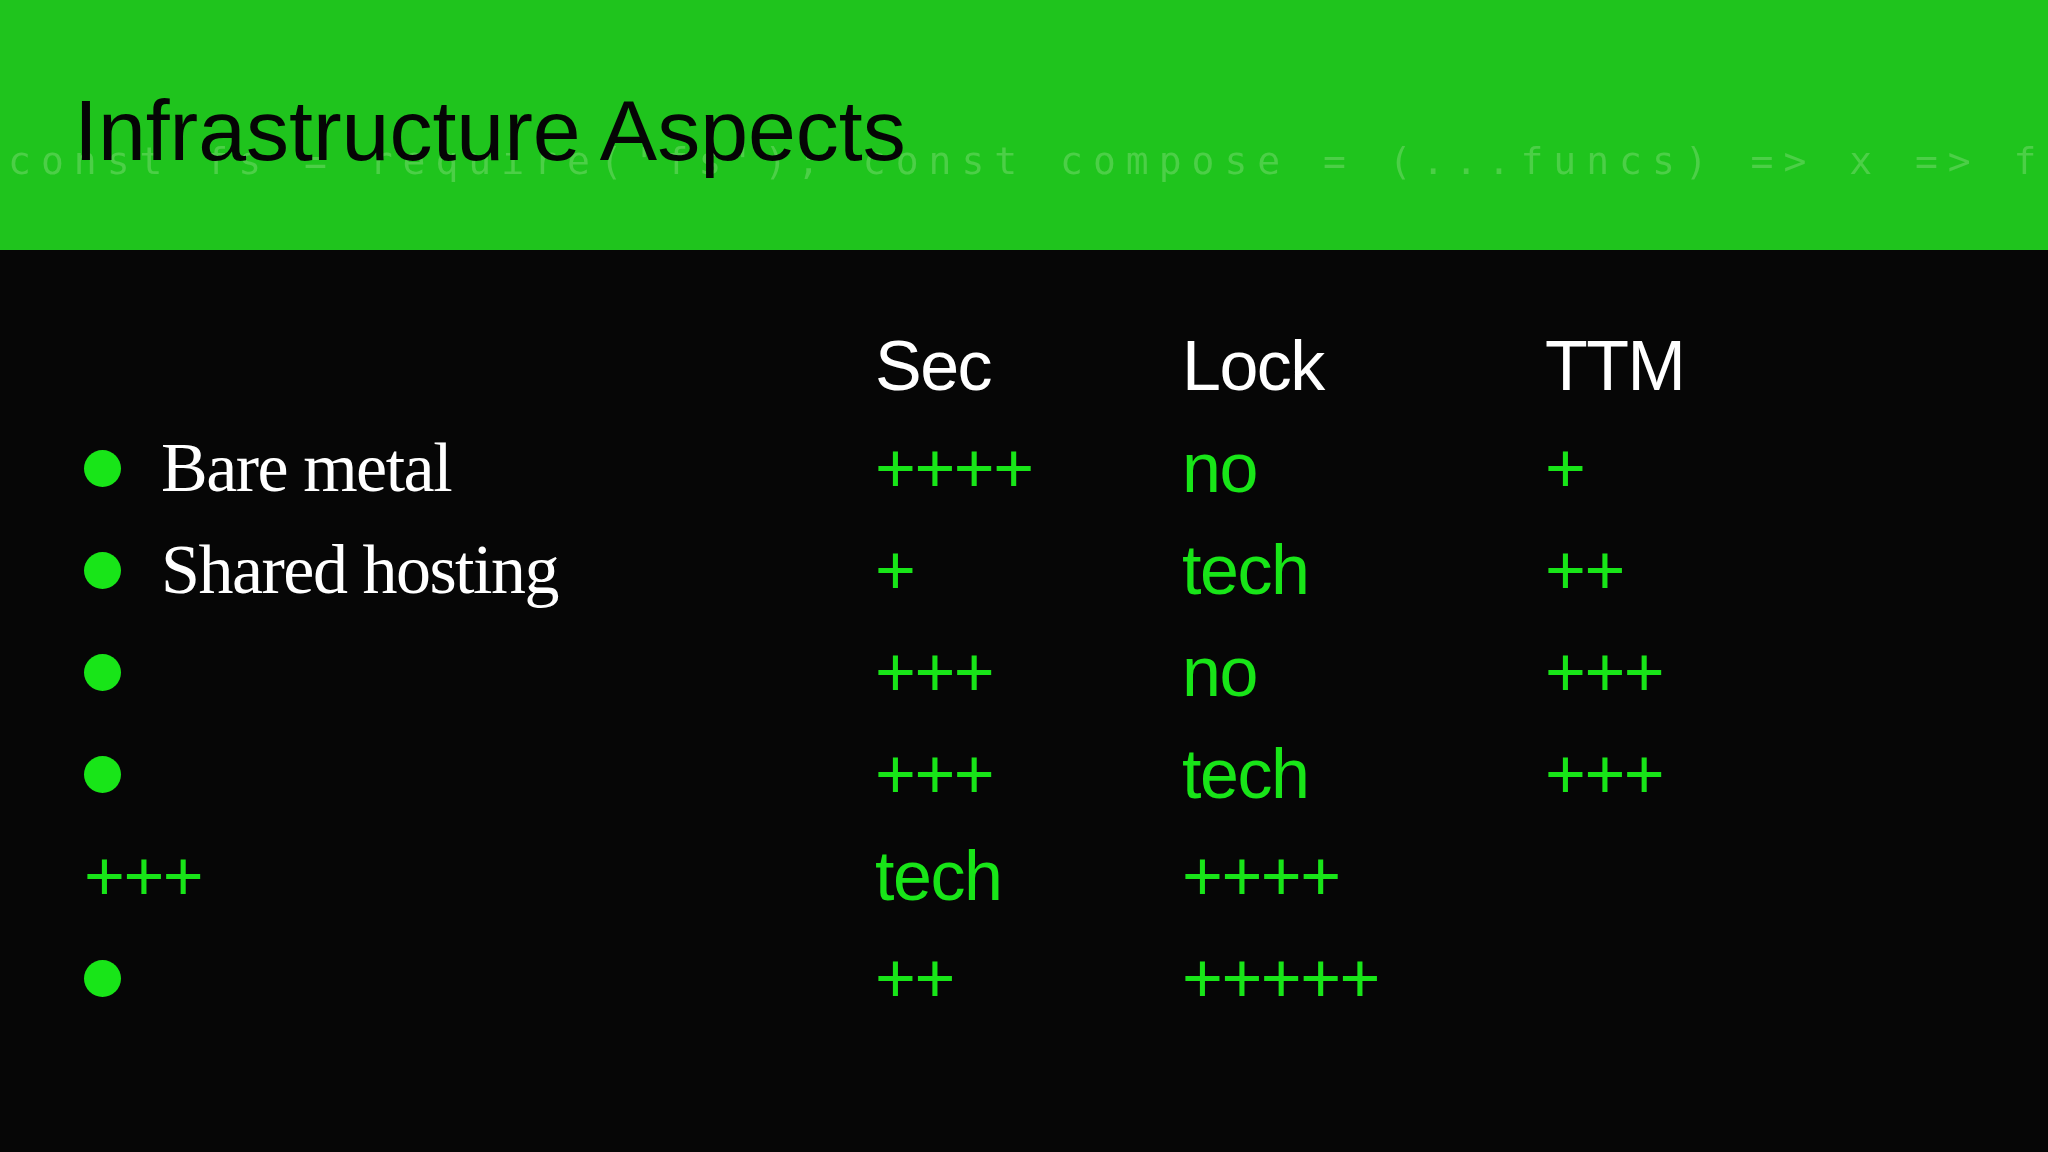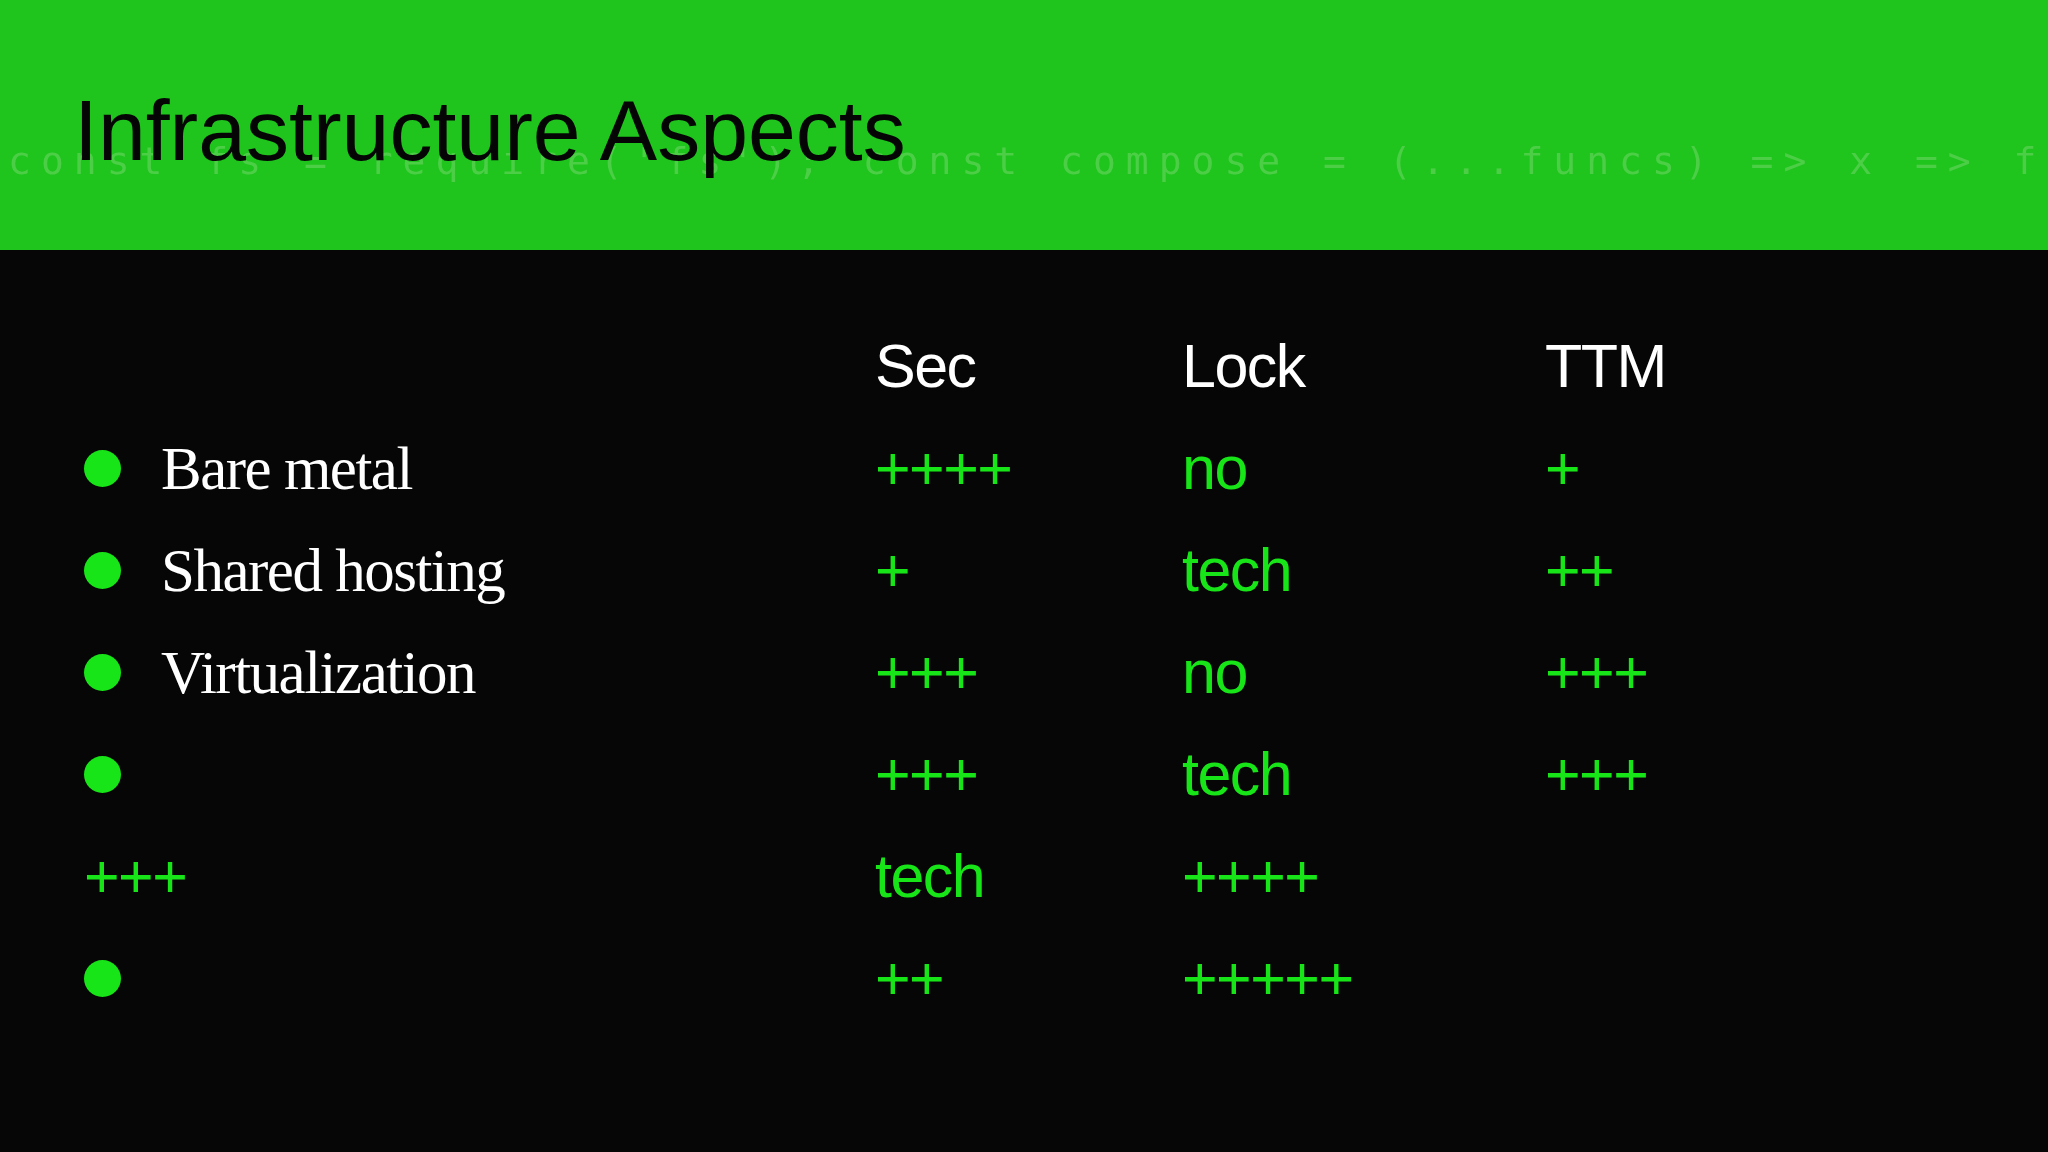--- a/index.html
+++ b/index.html
@@ -52,21 +52,21 @@
   .aspects-table{
     position:absolute;top:250px;left:0;
     width:2048px;
     padding:65px 0 0 84px;
   }
   .t-row{
     display:grid;
     grid-template-columns:791px 307px 363px auto;
     align-items:center;
     height:102px;
-    font-size:61px;
+    font-size:70px;
     letter-spacing:-1.5px;
     line-height:1;
     white-space:nowrap;
   }
   .t-head{color:var(--row_text);}
   .head-cell{color:var(--row_text);}
   .label-cell{
     display:flex;
     align-items:center;
     color:var(--row_text);
@@ -121,21 +121,20 @@
         <span>Shared hosting</span>
       </div>
       <div class="val-cell">+</div>
       <div class="val-cell">tech</div>
       <div class="val-cell">++</div>
     </div>
 
     <div class="t-row">
       <div class="label-cell">
         <span class="bullet"></span>
-        <span>Virtualization</span>
       </div>
       <div class="val-cell">+++</div>
       <div class="val-cell">no</div>
       <div class="val-cell">+++</div>
     </div>
 
     <div class="t-row">
       <div class="label-cell">
         <span class="bullet"></span>
       </div>

